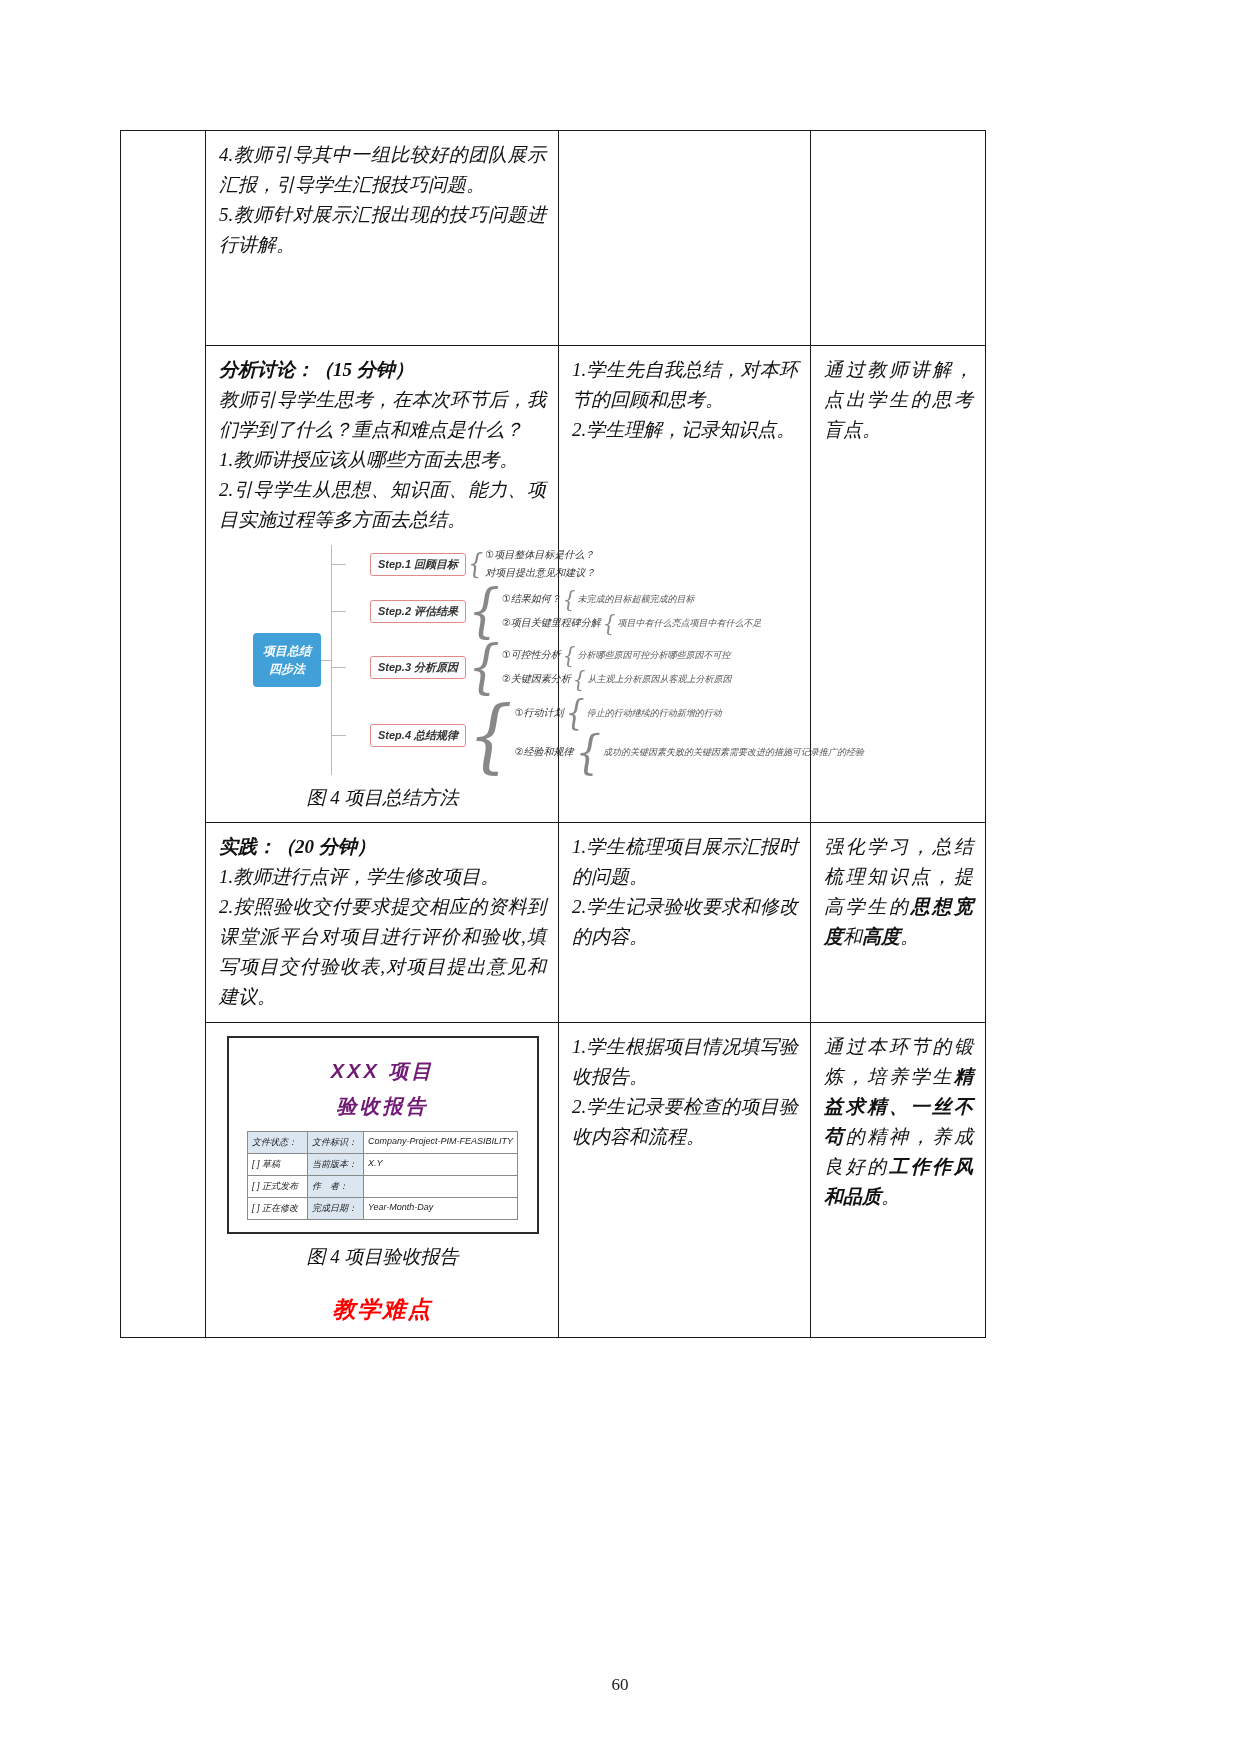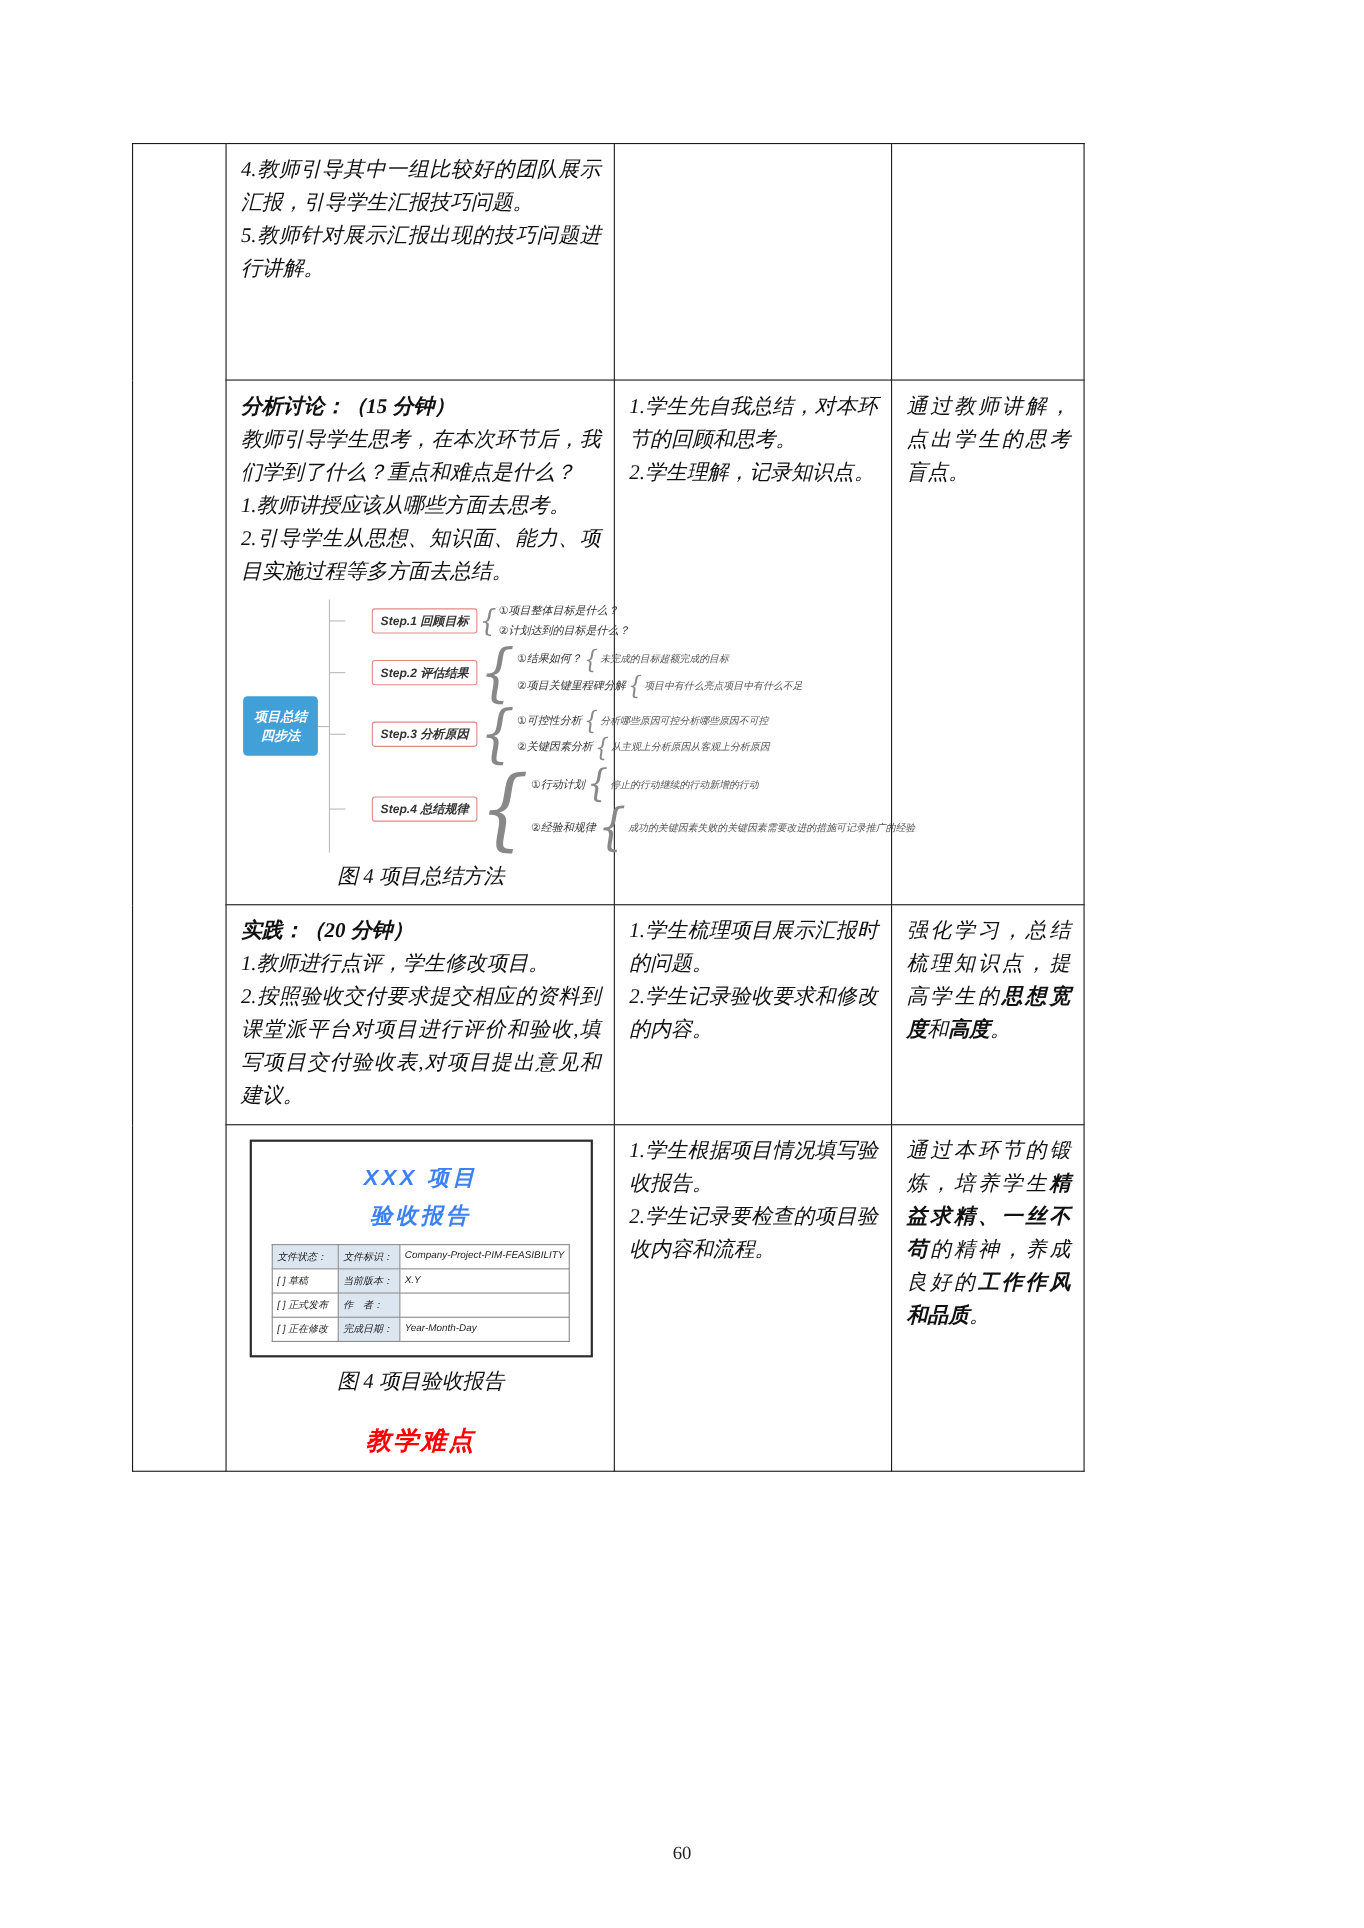--- a/index.html
+++ b/index.html
@@ -64,20 +64,21 @@
     color: #fff;
     font-weight: bold;
     font-size: 12px;
     line-height: 1.5;
     border-radius: 4px;
     padding: 9px 10px;
     text-align: center;
     display: flex;
     flex-direction: column;
     flex: 0 0 auto;
+    margin-left: 32px;
   }
   .droot-link {
     width: 10px;
     height: 1px;
     background: #b9b9b9;
     flex: 0 0 auto;
   }
   .dsteps {
     display: flex;
     flex-direction: column;
@@ -143,21 +144,21 @@
     display: flex;
     flex-direction: column;
   }
   .rep-title {
     text-align: center;
     font-weight: bold;
     font-size: 20px;
     letter-spacing: 3px;
     line-height: 1.75;
     font-family: "Liberation Sans", "DejaVu Sans", sans-serif;
-    color: #3b82f6;
+    color: #701a75;
   }
   table.rep-table {
     width: 88%;
     margin: auto auto 12px;
     border-collapse: collapse;
     font-family: "Liberation Sans", "DejaVu Sans", sans-serif;
   }
   table.rep-table td {
     border: 1px solid #8a8a8a;
     padding: 4px 4px;
@@ -223,21 +224,21 @@
           <div class="dsteps">
 
             <div class="dstep">
               <div class="sbox">Step.1 回顾目标</div>
               <span class="brc o2">{</span>
               <div class="groups">
                 <div class="grp">
                       <span class="glb">①项目整体目标是什么？</span>
                     </div>
                 <div class="grp">
-                      <span class="glb">②计划达到的目标是什么？</span>
+                      <span class="glb">对项目提出意见和建议？</span>
                     </div>
               </div>
             </div>
 
             <div class="dstep">
               <div class="sbox">Step.2 评估结果</div>
               <span class="brc o2g">{</span>
               <div class="groups">
                 <div class="grp">
                   <span class="glb">①结果如何？</span>

